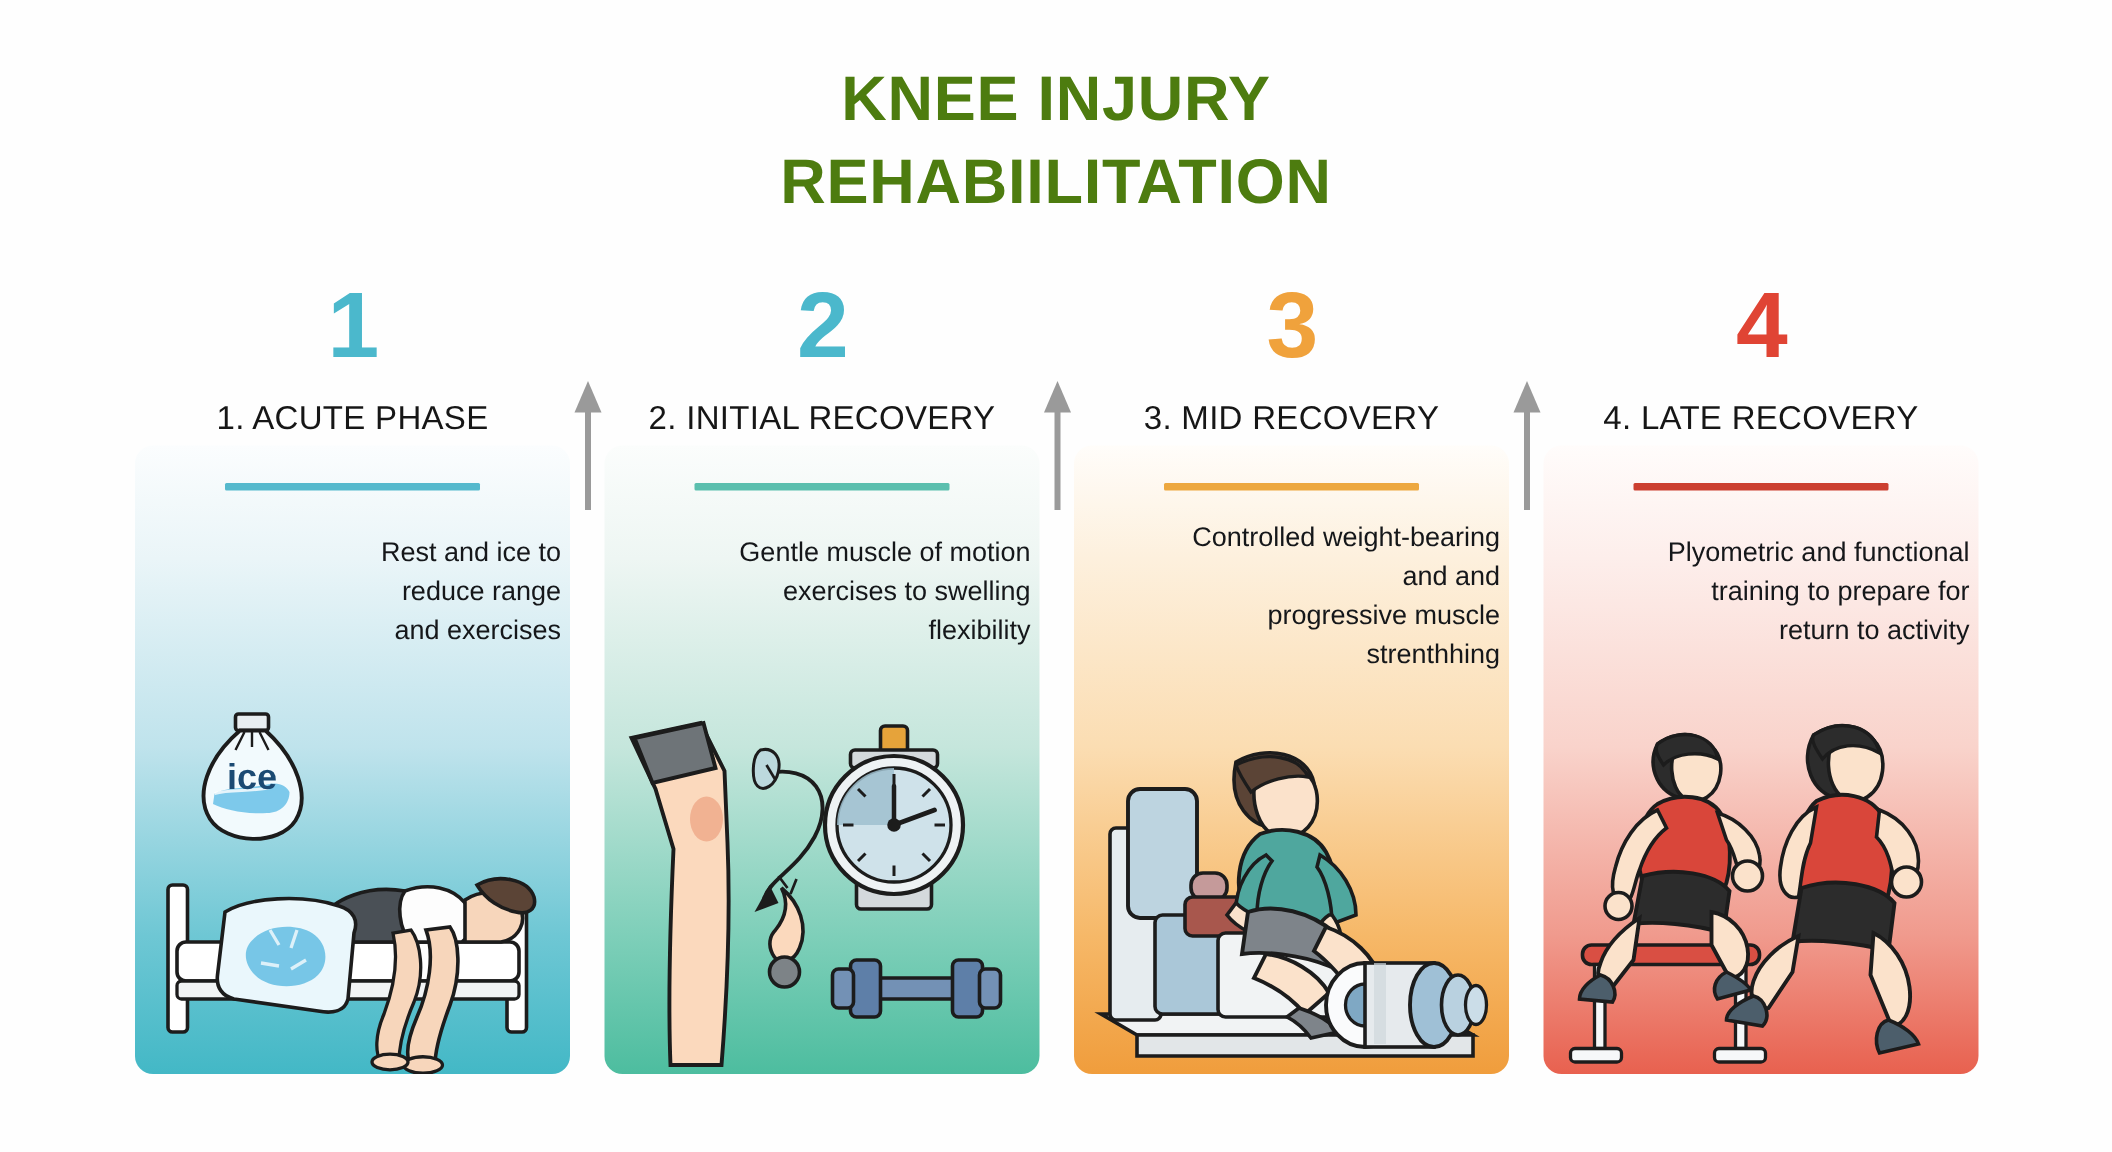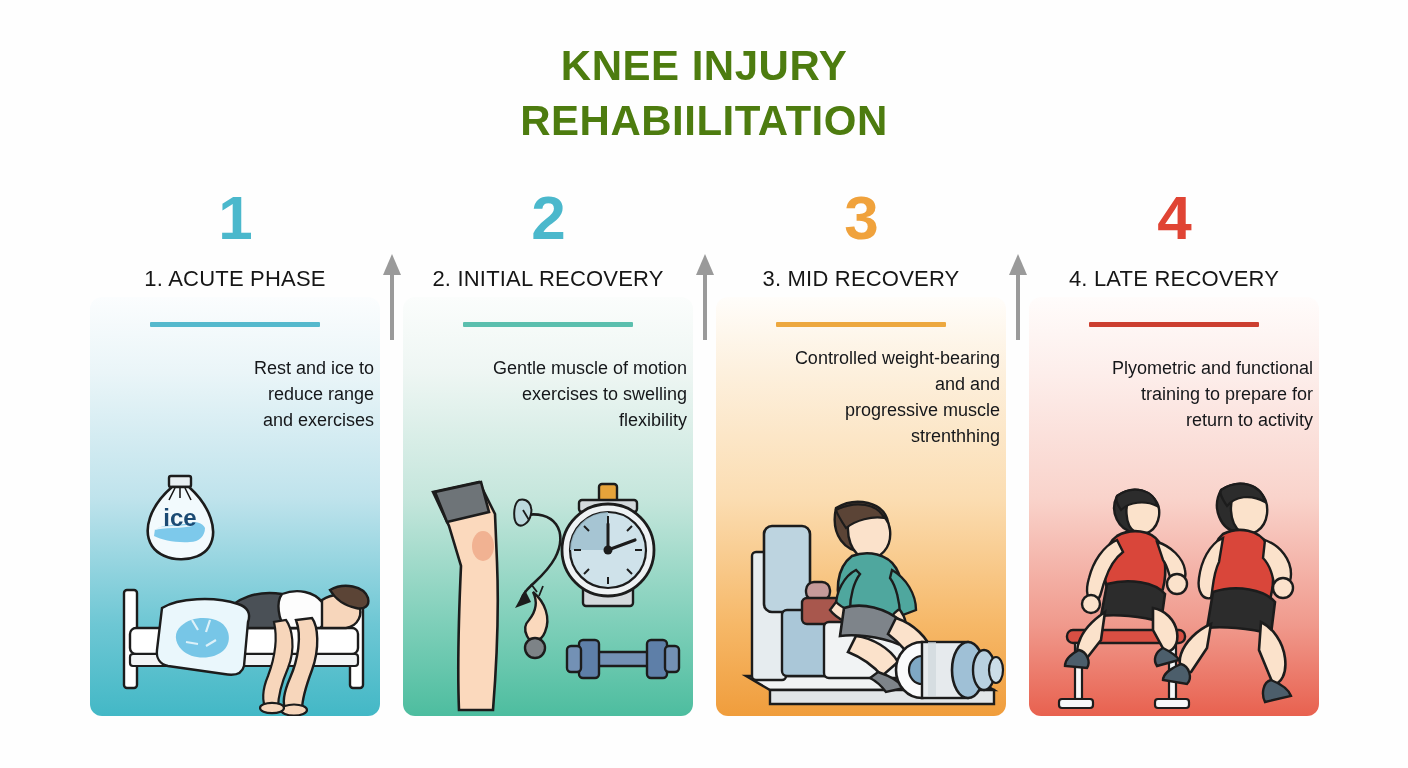--- a/index.html
+++ b/index.html
@@ -135,21 +135,21 @@
     top: 58px;
     left: 6px;
     width: 278px;
     text-align: right;
     font-size: 18px;
     line-height: 26px;
     color: #15171a;
   }
   .card .art {
     position: absolute;
-    left: 16px;
+    left: 4px;
     bottom: 0;
     width: 290px;
     height: 246px;
   }
   .card .art svg { display: block; width: 100%; height: 100%; }
 
   
   .card-1 { background: linear-gradient(to bottom, #fbfdfe 0%, #eaf5f8 18%, #bfe3ec 48%, #6ec7d4 78%, #43b8c6 100%); }
   .card-2 { background: linear-gradient(to bottom, #fbfdfc 0%, #eef6f3 18%, #c5e6dc 48%, #7ecfb9 78%, #4dbd9f 100%); }
   .card-3 { background: linear-gradient(to bottom, #fffdfa 0%, #fdf0dd 18%, #fbddb2 48%, #f6b868 78%, #f09d3c 100%); }

